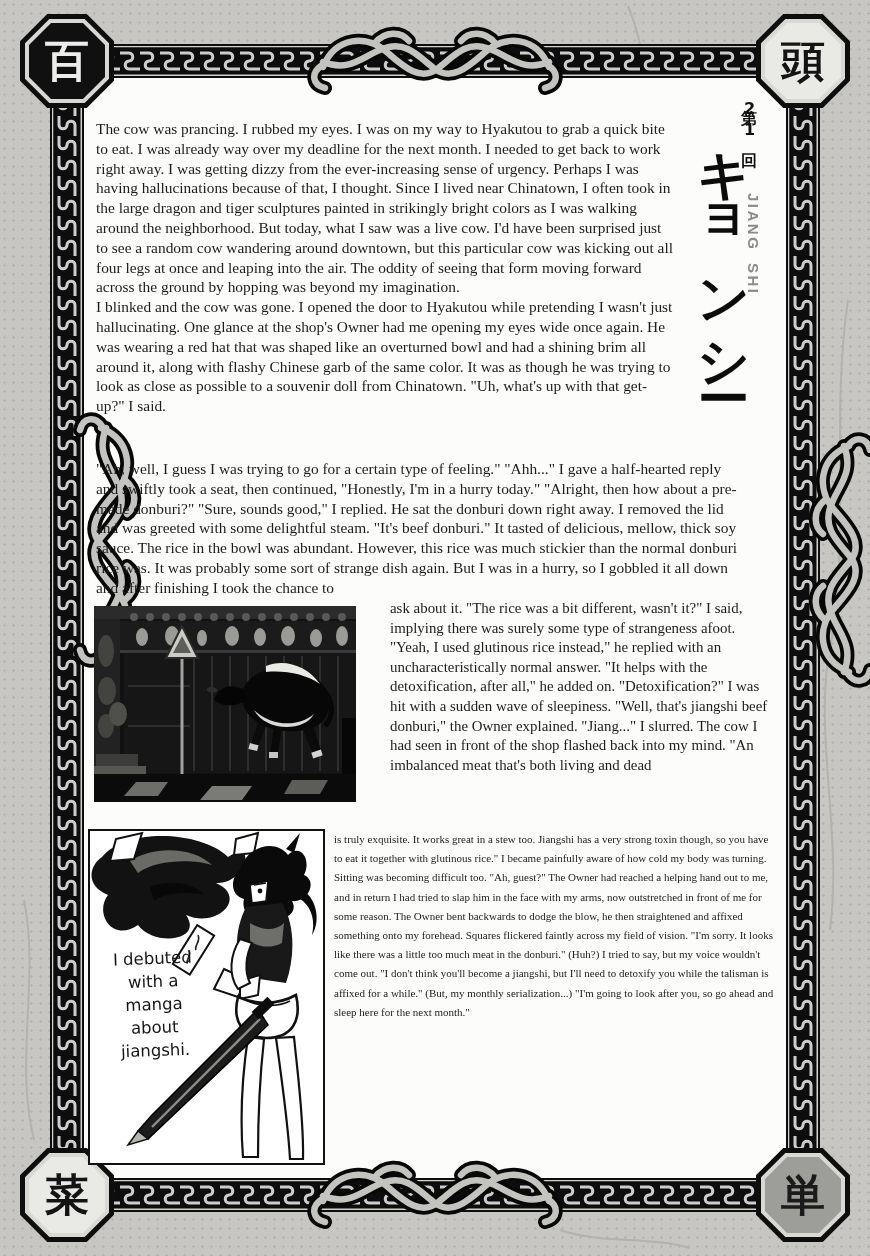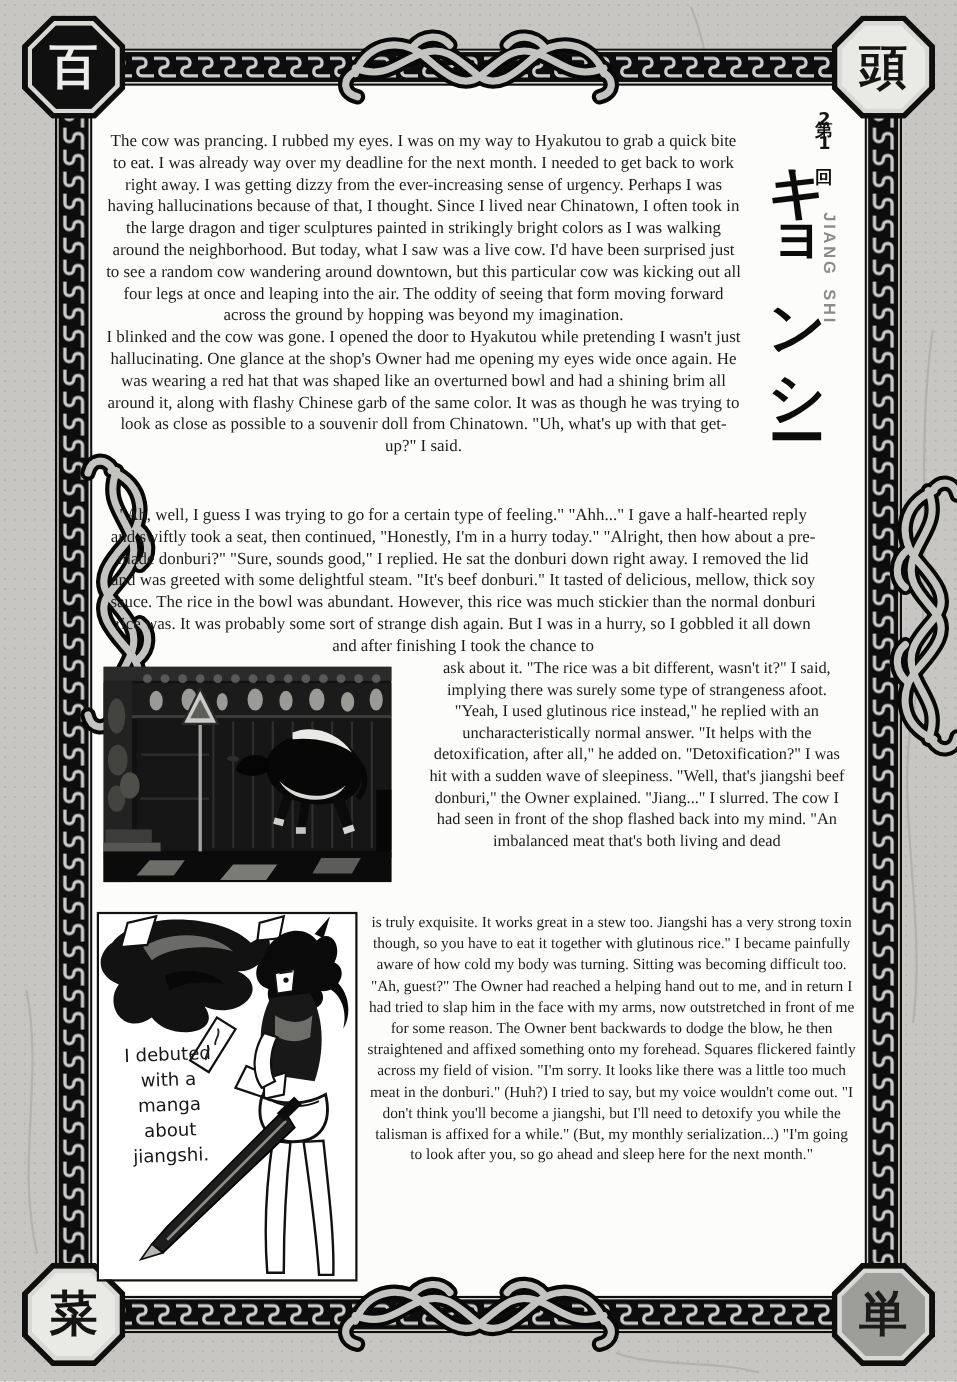--- a/index.html
+++ b/index.html
@@ -62,26 +62,26 @@
     font-family:"DejaVu Sans",sans-serif;font-weight:bold;
     font-size:52px;line-height:1;letter-spacing:4px;color:#0c0c0c;
   }
   .title-romaji{
     position:absolute;left:762px;top:193px;width:152px;height:17px;
     transform:rotate(90deg);transform-origin:0 0;
     font-family:"Liberation Sans","DejaVu Sans",sans-serif;font-weight:bold;
     font-size:15px;letter-spacing:2.5px;word-spacing:5px;color:#8b8b89;white-space:nowrap;
   }
   
-  .story{position:absolute;font-size:15.4px;line-height:19.8px;color:#1d1d1d;text-align:center;}
+  .story{position:absolute;font-size:15.4px;line-height:19.8px;color:#1d1d1d;text-align:left;}
   .story p{margin:0;}
   .block-1{left:96px;top:119px;width:578px;}
   .block-2{left:96px;top:459px;width:650px;}
   .block-3{left:390px;top:599px;width:378px;font-size:14.9px;line-height:19.6px;}
-  .block-4{left:334px;top:830px;width:444px;font-size:14px;line-height:19.2px;}
+  .block-4{left:334px;top:830px;width:444px;font-size:11px;line-height:19.2px;}
   
   .illus{position:absolute;}
   .illus svg{display:block;width:100%;height:100%;}
   .photo-cow{left:94px;top:606px;width:262px;height:196px;}
   .manga-panel{left:90px;top:831px;width:233px;height:332px;background:#fff;outline:2px solid #111;}
   .panel-caption{
     position:absolute;left:4px;top:116px;width:120px;
     font-family:"DejaVu Sans",sans-serif;font-size:16.5px;line-height:23px;
     color:#161616;text-align:center;transform:rotate(-2deg);
   }

